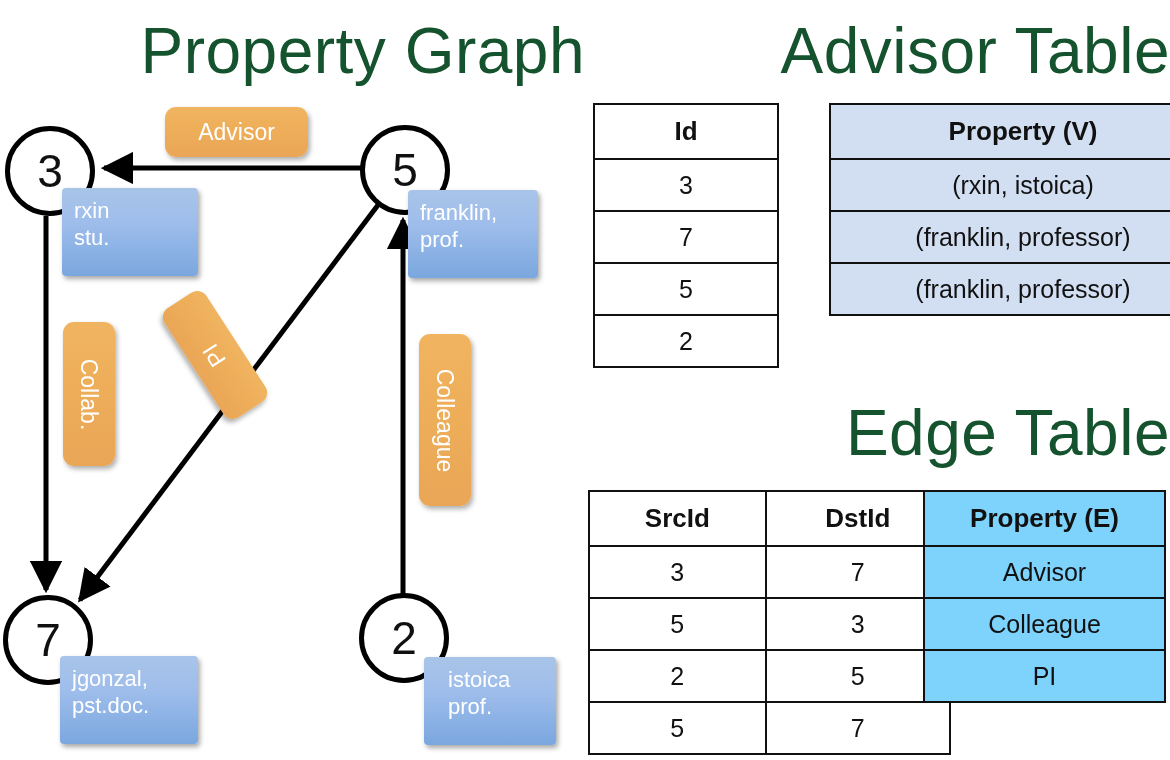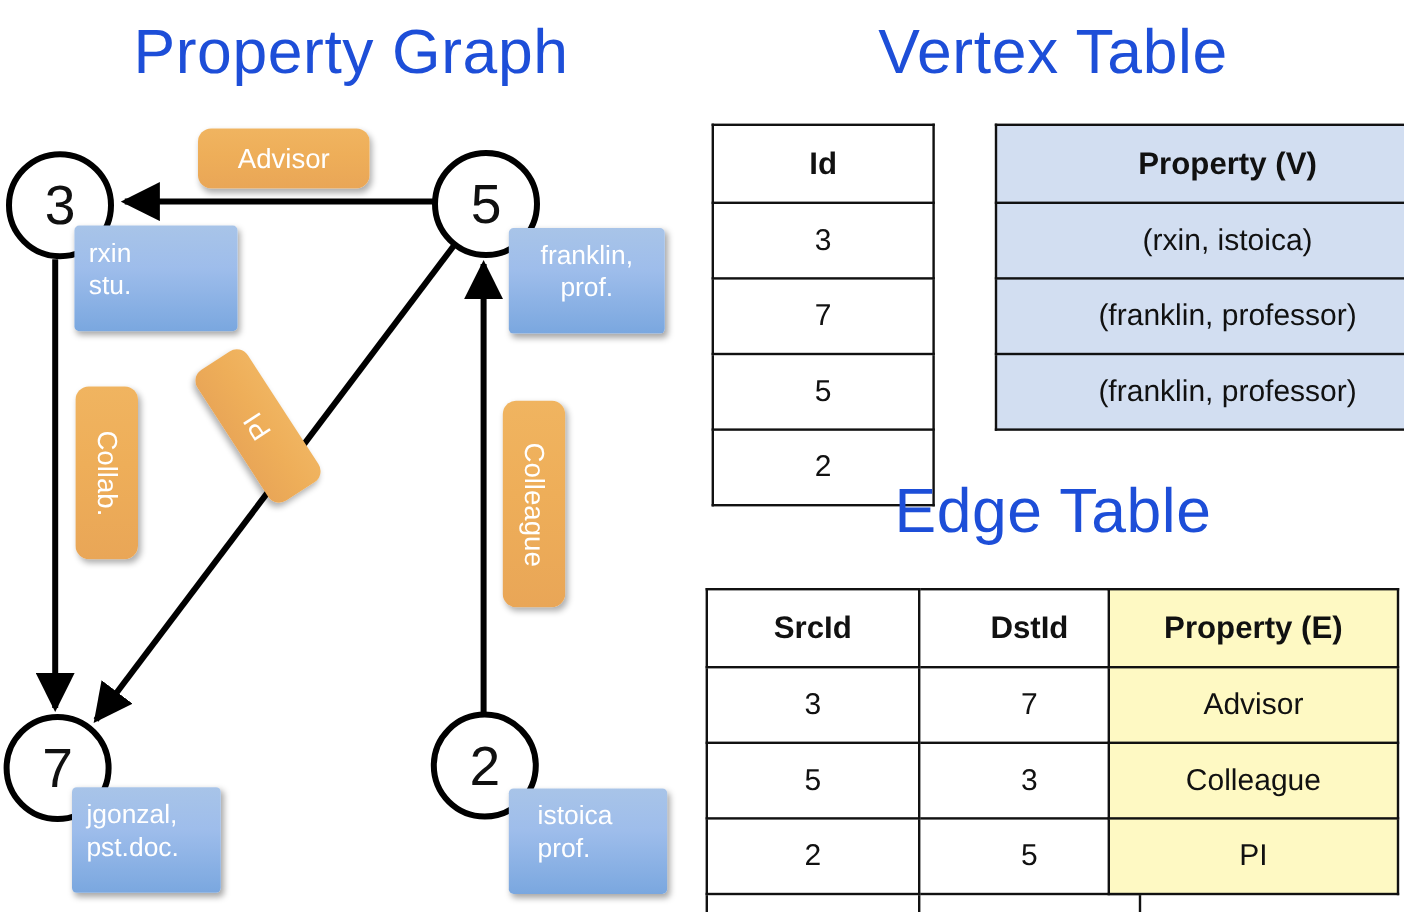--- a/index.html
+++ b/index.html
@@ -17,25 +17,25 @@
   }
   .panel {
     position: absolute;
   }
 
   
   .big-title {
     position: absolute;
     font-family: "Liberation Sans", sans-serif;
     font-weight: 300;
-    font-size: 52px;
+    font-size: 64px;
     letter-spacing: 0.5px;
-    color: #1d4ed8;
+    color: #14532d;
     white-space: nowrap;
-    text-align: center;
+    text-align: right;
   }
 
   
   #graph-panel {
     left: 0; top: 0; width: 585px; height: 760px;
   }
   #graph-svg {
     position: absolute;
     left: 0; top: 0;
     width: 585px; height: 760px;
@@ -102,31 +102,31 @@
     position: absolute;
     border-collapse: collapse;
     font-family: "Liberation Sans", sans-serif;
   }
   .tbl td, .tbl th {
     border: 2px solid #111;
     text-align: center;
     font-weight: 400;
     font-size: 25px;
     color: #111;
-    padding: 16px;
+    padding: 0;
     height: 52px;
     box-sizing: border-box;
   }
   .tbl th {
     font-weight: 700;
     font-size: 26px;
     height: 55px;
   }
   .cell-blue { background: #d2def1; }
-  .cell-orange { background: #fef9c3; }
+  .cell-orange { background: #7dd3fc; }
   .cell-white { background: #ffffff; }
 </style>
 </head>
 <body>
 
 <div class="panel" id="graph-panel">
 
   <div class="big-title" style="left:0; top:14px; width:585px;">Property Graph</div>
 
   <svg id="graph-svg" viewBox="0 0 585 760">
@@ -154,24 +154,24 @@
   <div class="node-circle" style="left:3px; top:595px; width:90px; height:90px;">
     <span>7</span>
   </div>
   <div class="node-circle" style="left:359px; top:593px; width:90px; height:90px;">
     <span>2</span>
   </div>
 
   <div class="prop-box" style="left:62px; top:188px; width:136px; height:88px;">rxin
 stu.</div>
 
-  <div class="prop-box" style="left:424px; top:190px; width:130px; height:88px;text-align:center;">franklin,
+  <div class="prop-box" style="left:408px; top:190px; width:130px; height:88px;">franklin,
 prof.</div>
 
-  <div class="prop-box" style="left:60px; top:656px; width:124px; height:88px;">jgonzal,
+  <div class="prop-box" style="left:60px; top:656px; width:138px; height:88px;">jgonzal,
 pst.doc.</div>
 
   <div class="prop-box" style="left:424px; top:657px; width:132px; height:88px;padding-left:24px;">istoica
 prof.</div>
 
   <div class="edge-label" style="left:165px; top:107px; width:143px; height:50px;">
     <span>Advisor</span>
   </div>
 
   <div class="edge-label vert" style="left:63px; top:322px; width:52px; height:144px;">
@@ -182,21 +182,21 @@
     <span style="transform: rotate(180deg);">PI</span>
   </div>
 
   <div class="edge-label vert" style="left:419px; top:334px; width:52px; height:172px;">
     <span>Colleague</span>
   </div>
 </div>
 
 <div class="panel" style="left:585px; top:0; width:585px; height:390px;">
 
-  <div class="big-title" style="left:0; top:14px; width:585px;">Vertex Table</div>
+  <div class="big-title" style="left:0; top:14px; width:585px;">Advisor Table</div>
 </div>
 
 <table class="tbl" style="left:593px; top:103px; width:186px;">
   <tbody>
       <tr>
     <th class="cell-white">Id</th>
   </tr>
   <tr>
     <td class="cell-white">3</td>
   </tr>

